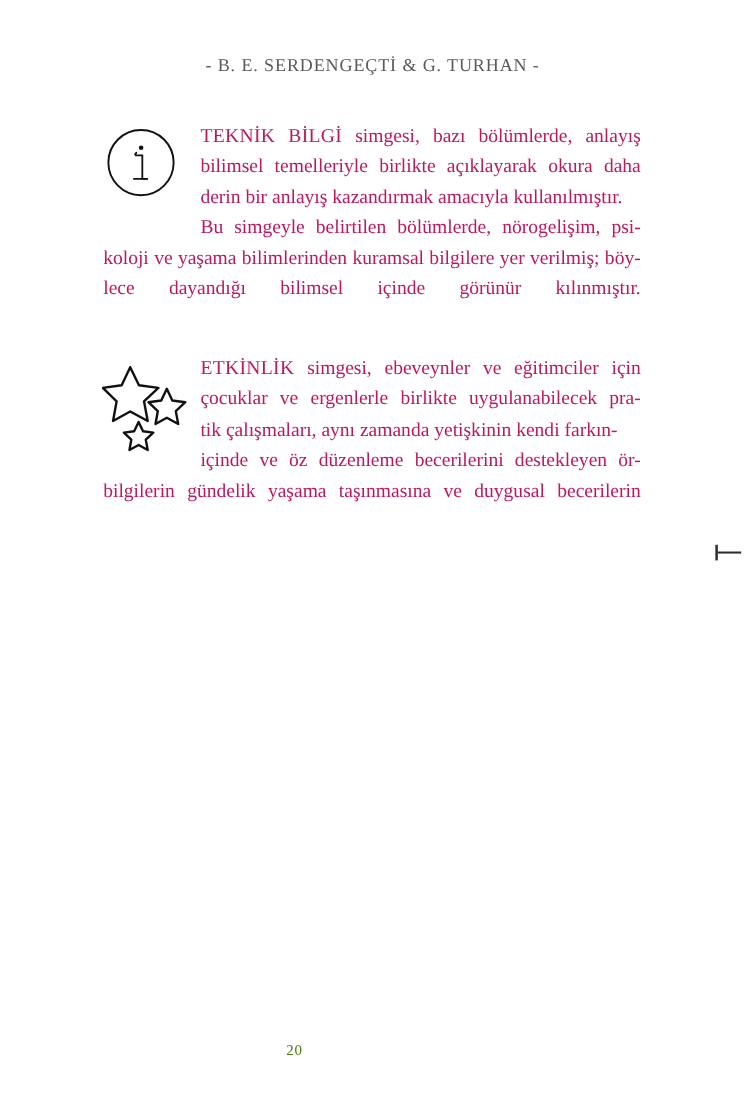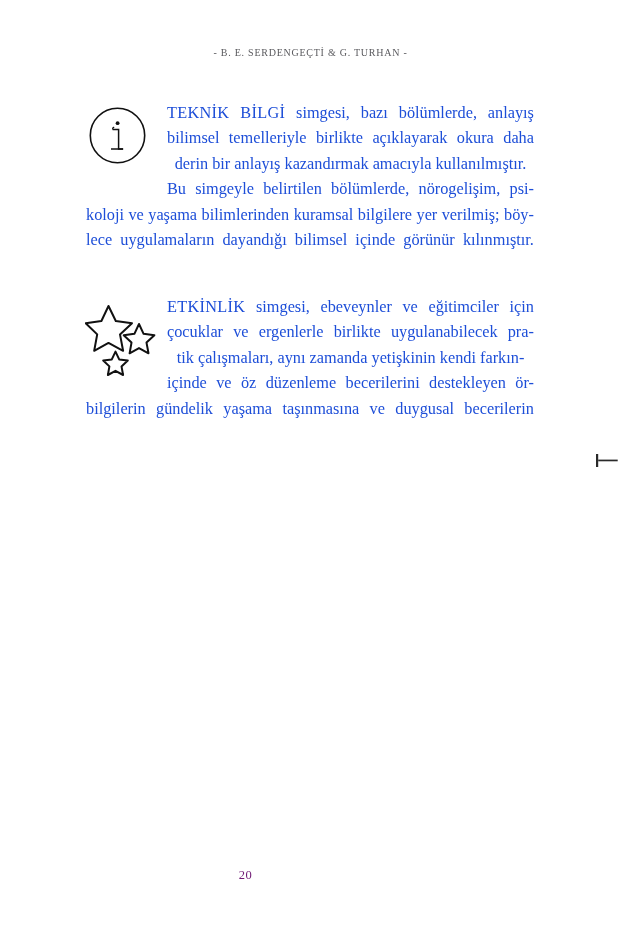--- a/index.html
+++ b/index.html
@@ -25,49 +25,49 @@
   }
 
   
   .running-head {
     position: absolute;
     top: 47px;
     left: 0;
     width: 621px;
     text-align: center;
     font-family: "Liberation Serif", "DejaVu Serif", serif;
-    font-size: 10px;
+    font-size: 15px;
     letter-spacing: 0.75px;
     color: #5a5a5e;
     white-space: nowrap;
   }
 
   
   .text-block {
     position: absolute;
     left: 86px;
     width: 448px;
   }
   #block-tech { top: 100px; }
   #block-activity { top: 294px; }
 
   .line {
     display: flex;
     font-size: 16.3px;
     line-height: 25.4px;
     height: 25.4px;
     white-space: pre;
-    color: #1d4ed8;
+    color: #be185d;
   }
   
   .line.justify {
     justify-content: space-between;
   }
   .line.flush {
-    justify-content: center;
+    justify-content: flex-start;
   }
   
   .line.hang {
     margin-left: 81px;
     width: 367px;
   }
   .line.indent-first > .w:first-child {
   }
   .w {
     display: inline-block;
@@ -103,21 +103,21 @@
 
   
   .folio {
     position: absolute;
     top: 868px;
     left: 0;
     width: 491px;
     text-align: center;
     font-size: 12.5px;
     letter-spacing: 0.6px;
-    color: #701a75;
+    color: #4d7c0f;
   }
 </style>
 </head>
 <body>
 
 <div class="page">
 
   <div class="running-head">- B. E. SERDENGEÇTİ &amp; G. TURHAN -</div>
 
   <div class="icon-info">
@@ -170,21 +170,20 @@
       <span class="w">bilimlerinden</span>
       <span class="w">kuramsal</span>
       <span class="w">bilgilere</span>
       <span class="w">yer</span>
       <span class="w">verilmiş;</span>
       <span class="w">böy-</span>
     </div>
 
     <div class="line justify">
       <span class="w">lece</span>
-      <span class="w">uygulamaların</span>
       <span class="w">dayandığı</span>
       <span class="w">bilimsel</span>
       <span class="w">içinde</span>
       <span class="w">görünür</span>
       <span class="w">kılınmıştır.</span>
     </div>
 
   </div>
 
   <div class="icon-stars">

